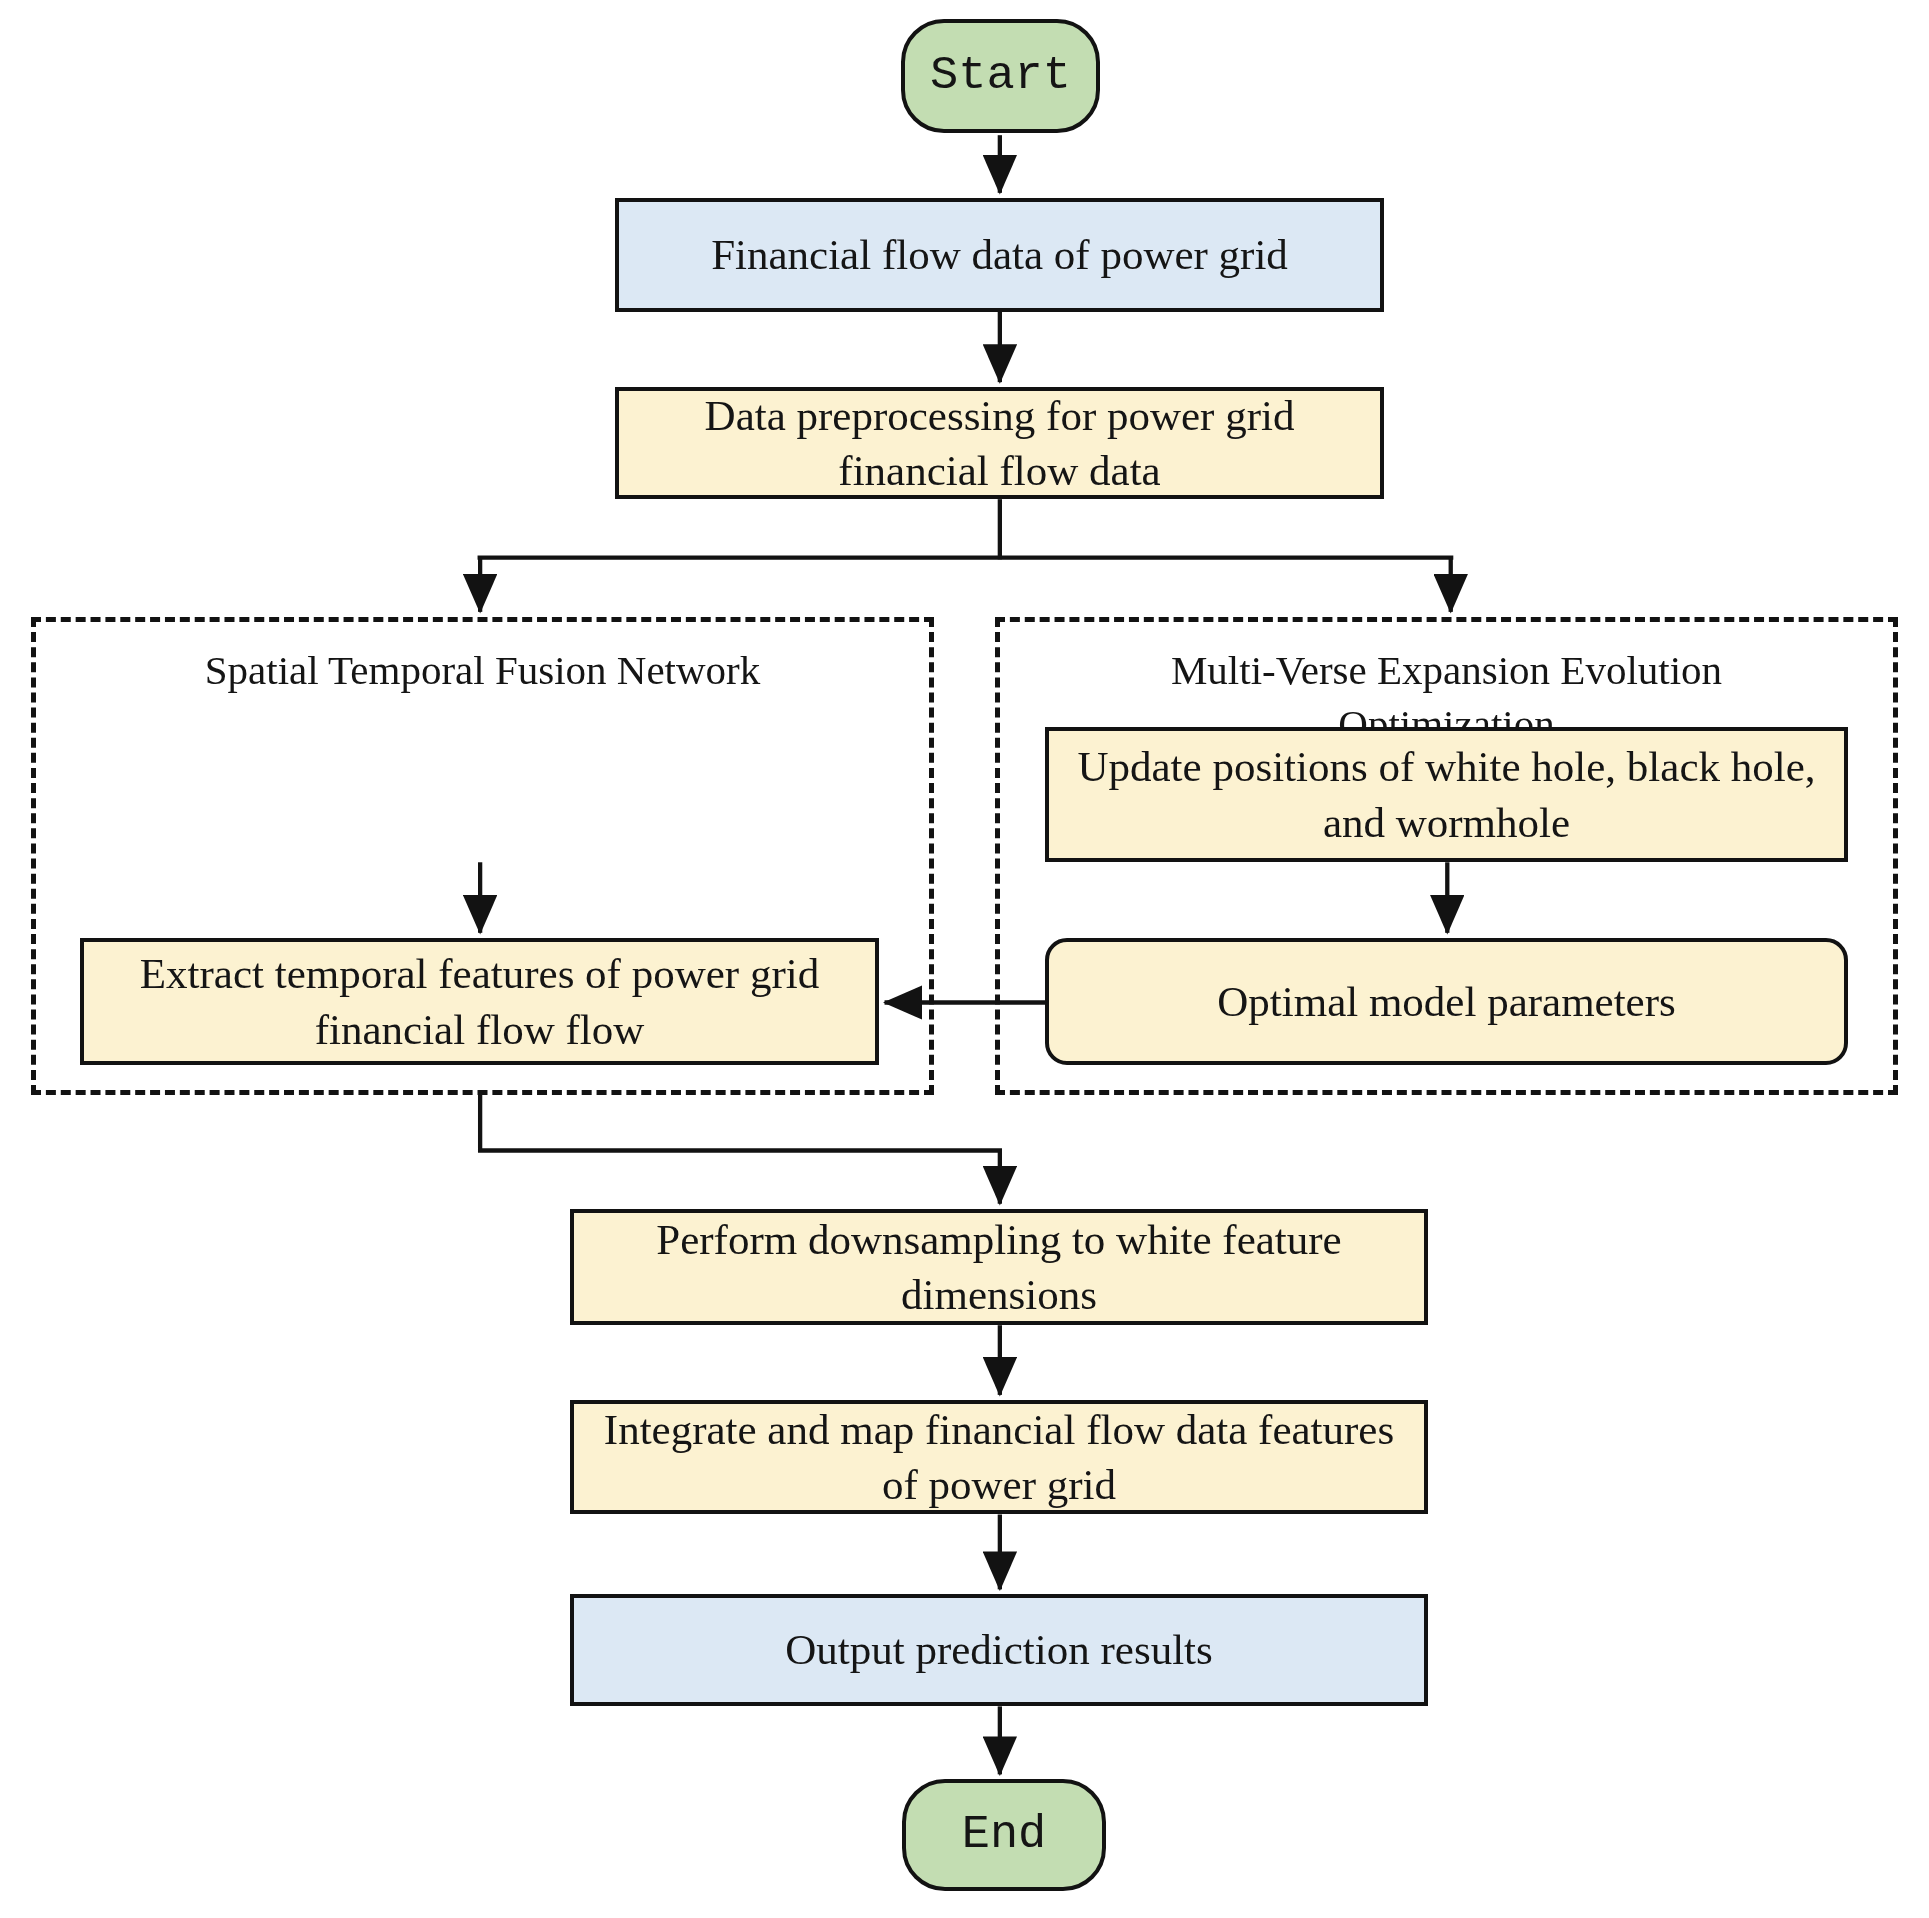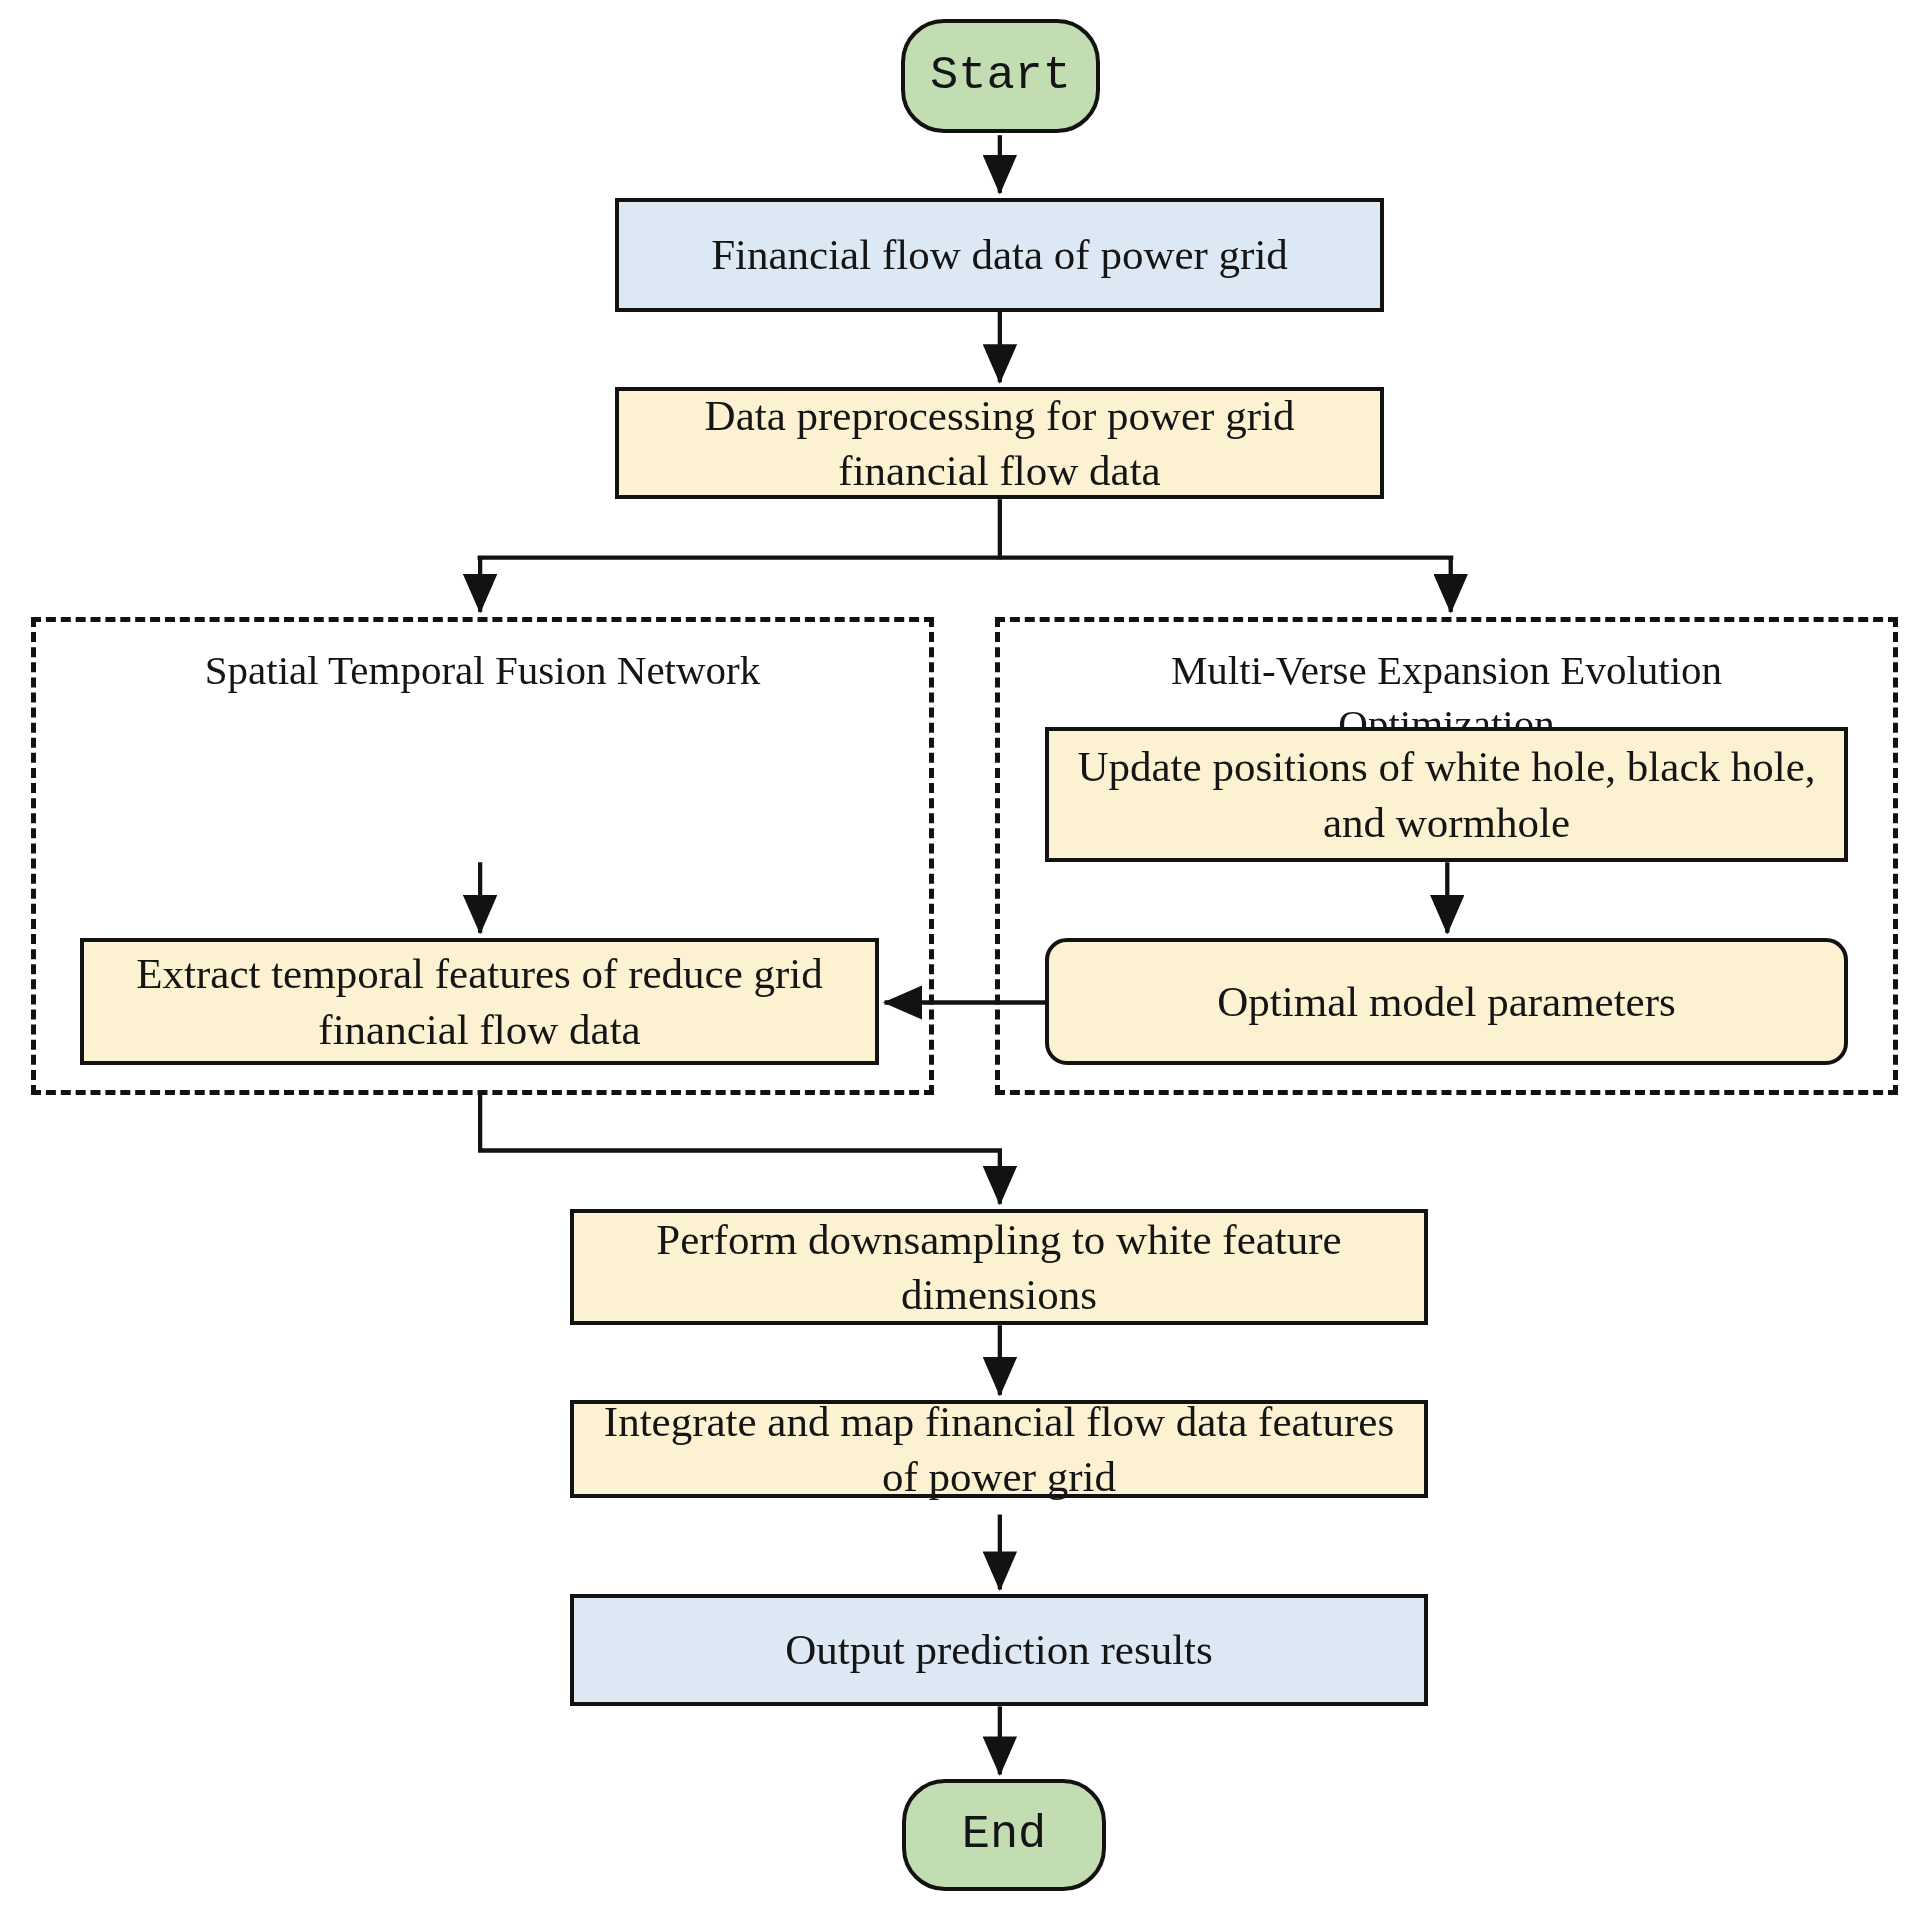--- a/index.html
+++ b/index.html
@@ -97,36 +97,36 @@
   <div class="node data" style="left:615px;top:198px;width:769px;height:114px;">
     <span>Financial flow data of power grid</span>
   </div>
 
   <div class="node process" style="left:615px;top:387px;width:769px;height:112px;">
     <span>Data preprocessing for power grid financial flow data</span>
   </div>
 
 
   <div class="node process" style="left:80px;top:938px;width:799px;height:127px;">
-    <span>Extract temporal features of reduce grid financial flow data</span>
+    <span>Extract temporal features of power grid financial flow flow</span>
   </div>
 
   <div class="node process" style="left:1045px;top:727px;width:803px;height:135px;">
     <span>Update positions of white hole, black hole, and wormhole</span>
   </div>
 
   <div class="node process" style="left:1045px;top:938px;width:803px;height:127px;border-radius:22px;">
     <span>Optimal model parameters</span>
   </div>
 
   <div class="node process" style="left:570px;top:1209px;width:858px;height:116px;">
     <span>Perform downsampling to white feature dimensions</span>
   </div>
 
-  <div class="node process" style="left:570px;top:1400px;width:858px;height:98px;">
+  <div class="node process" style="left:570px;top:1400px;width:858px;height:114px;">
     <span>Integrate and map financial flow data features of power grid</span>
   </div>
 
   <div class="node data" style="left:570px;top:1594px;width:858px;height:112px;">
     <span>Output prediction results</span>
   </div>
 
   <div class="node terminator" style="left:902px;top:1779px;width:204px;height:112px;">
     <span>End</span>
   </div>

